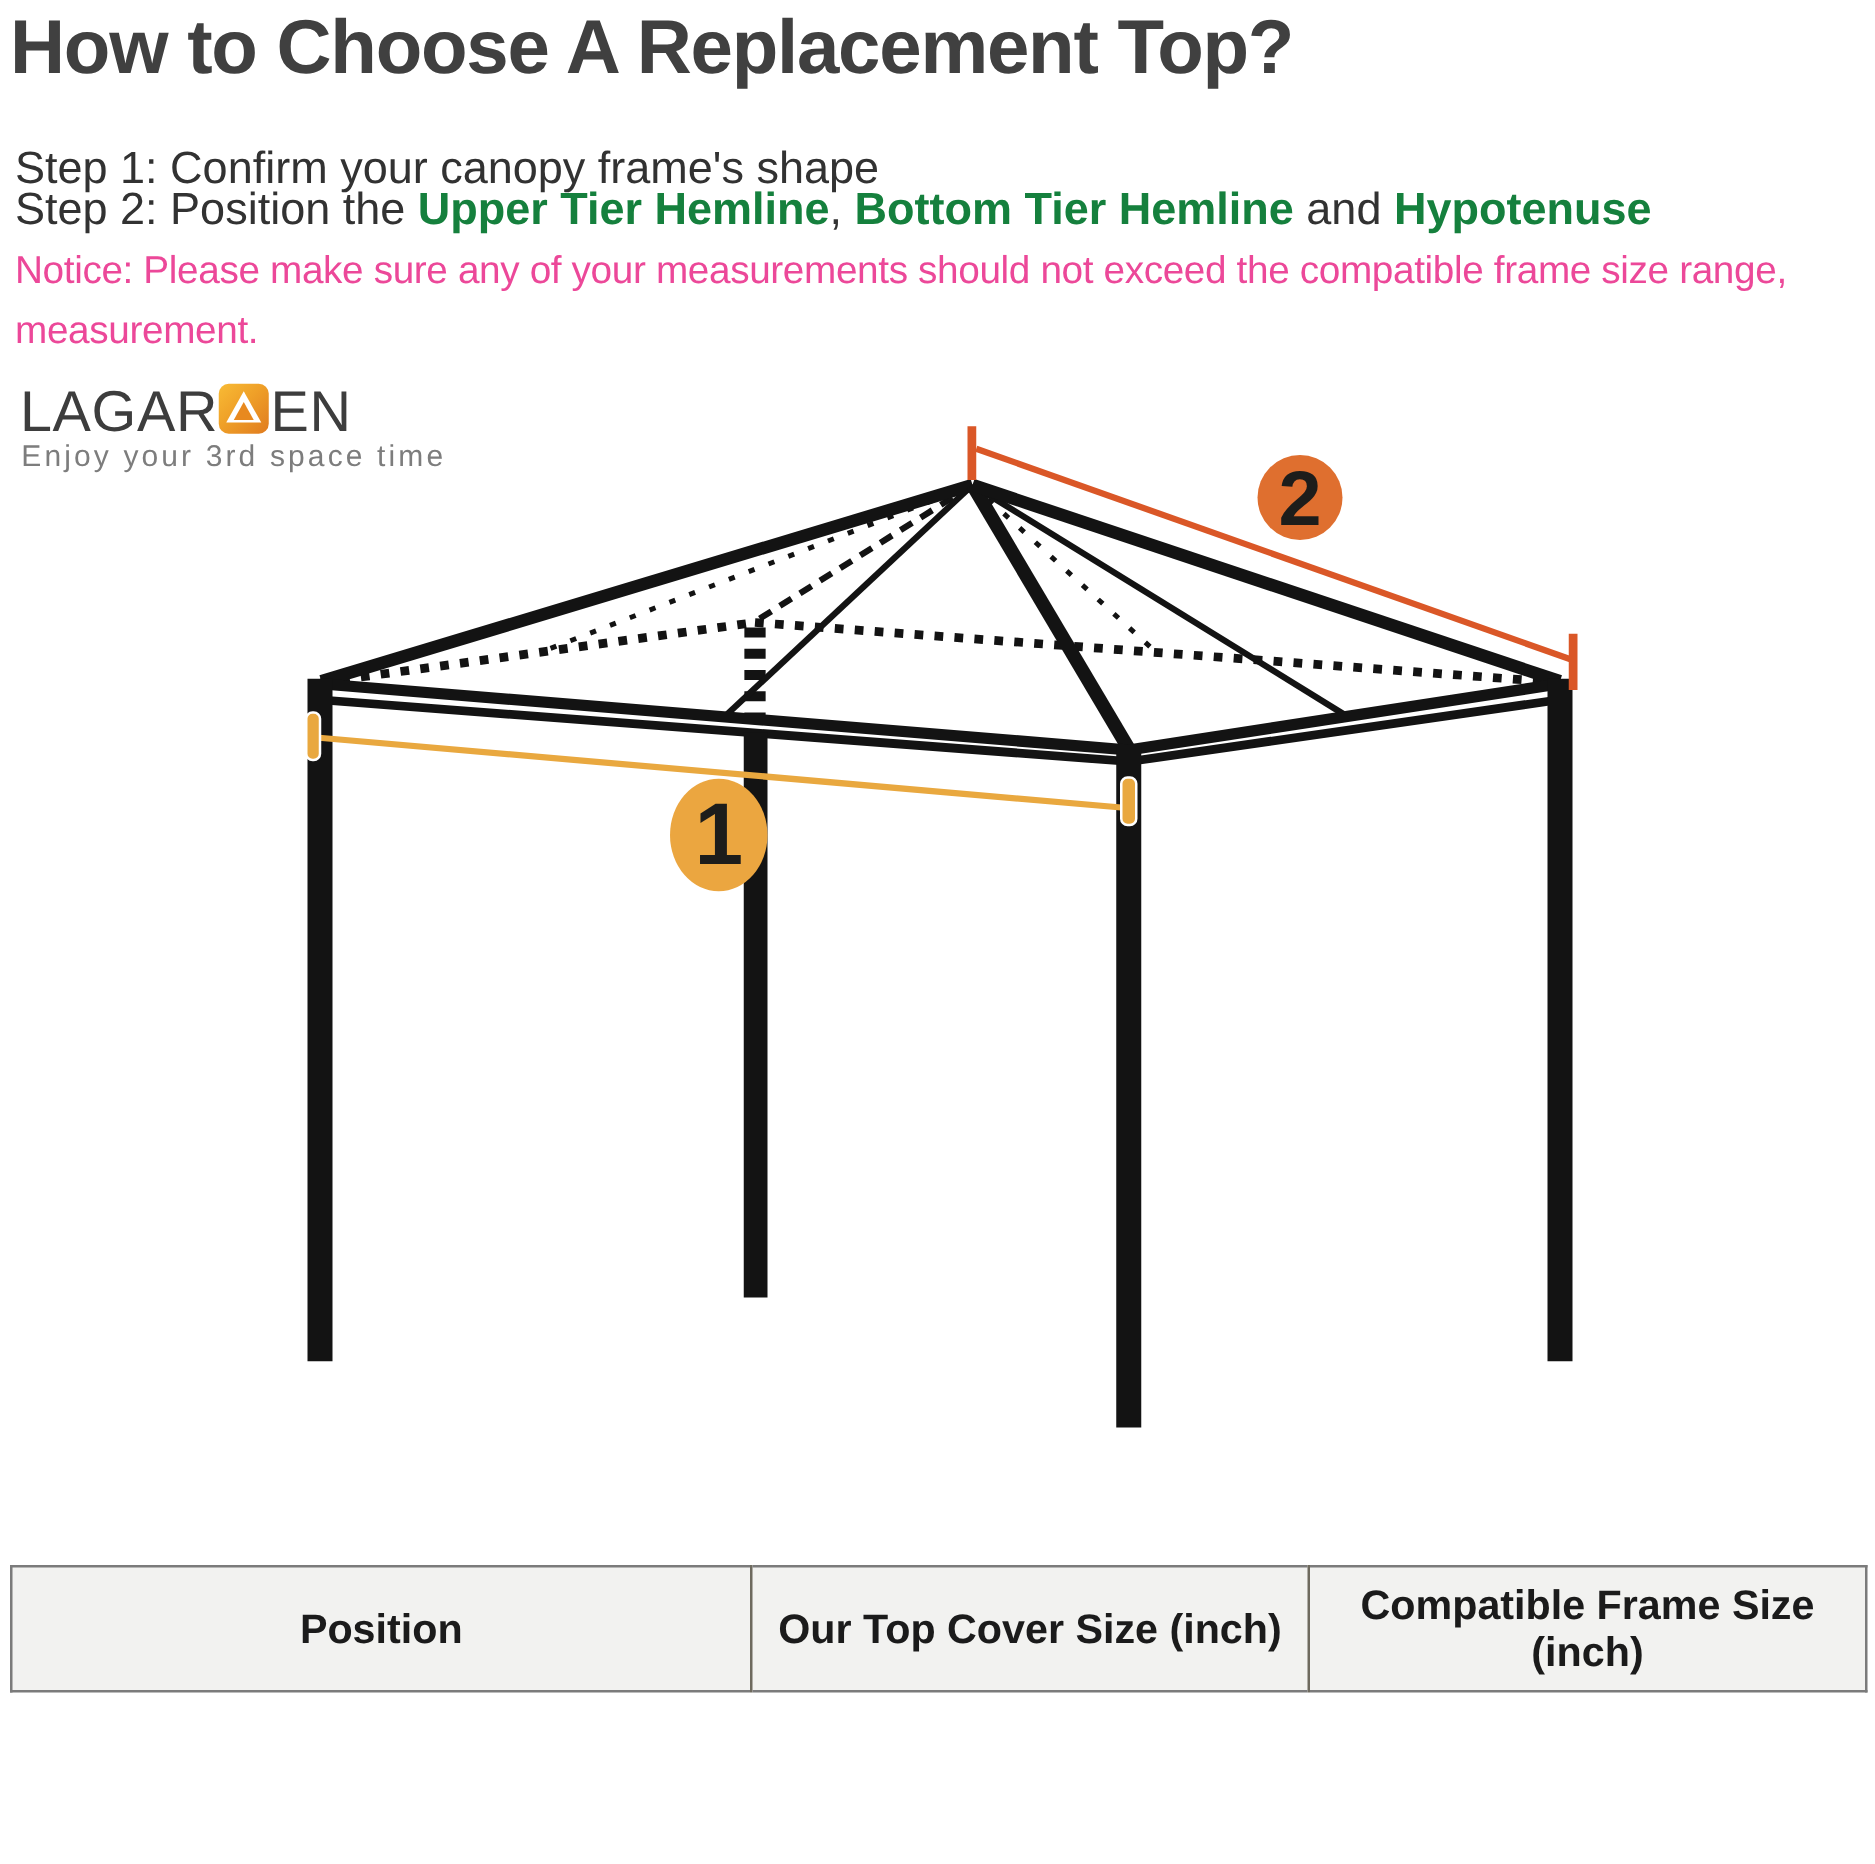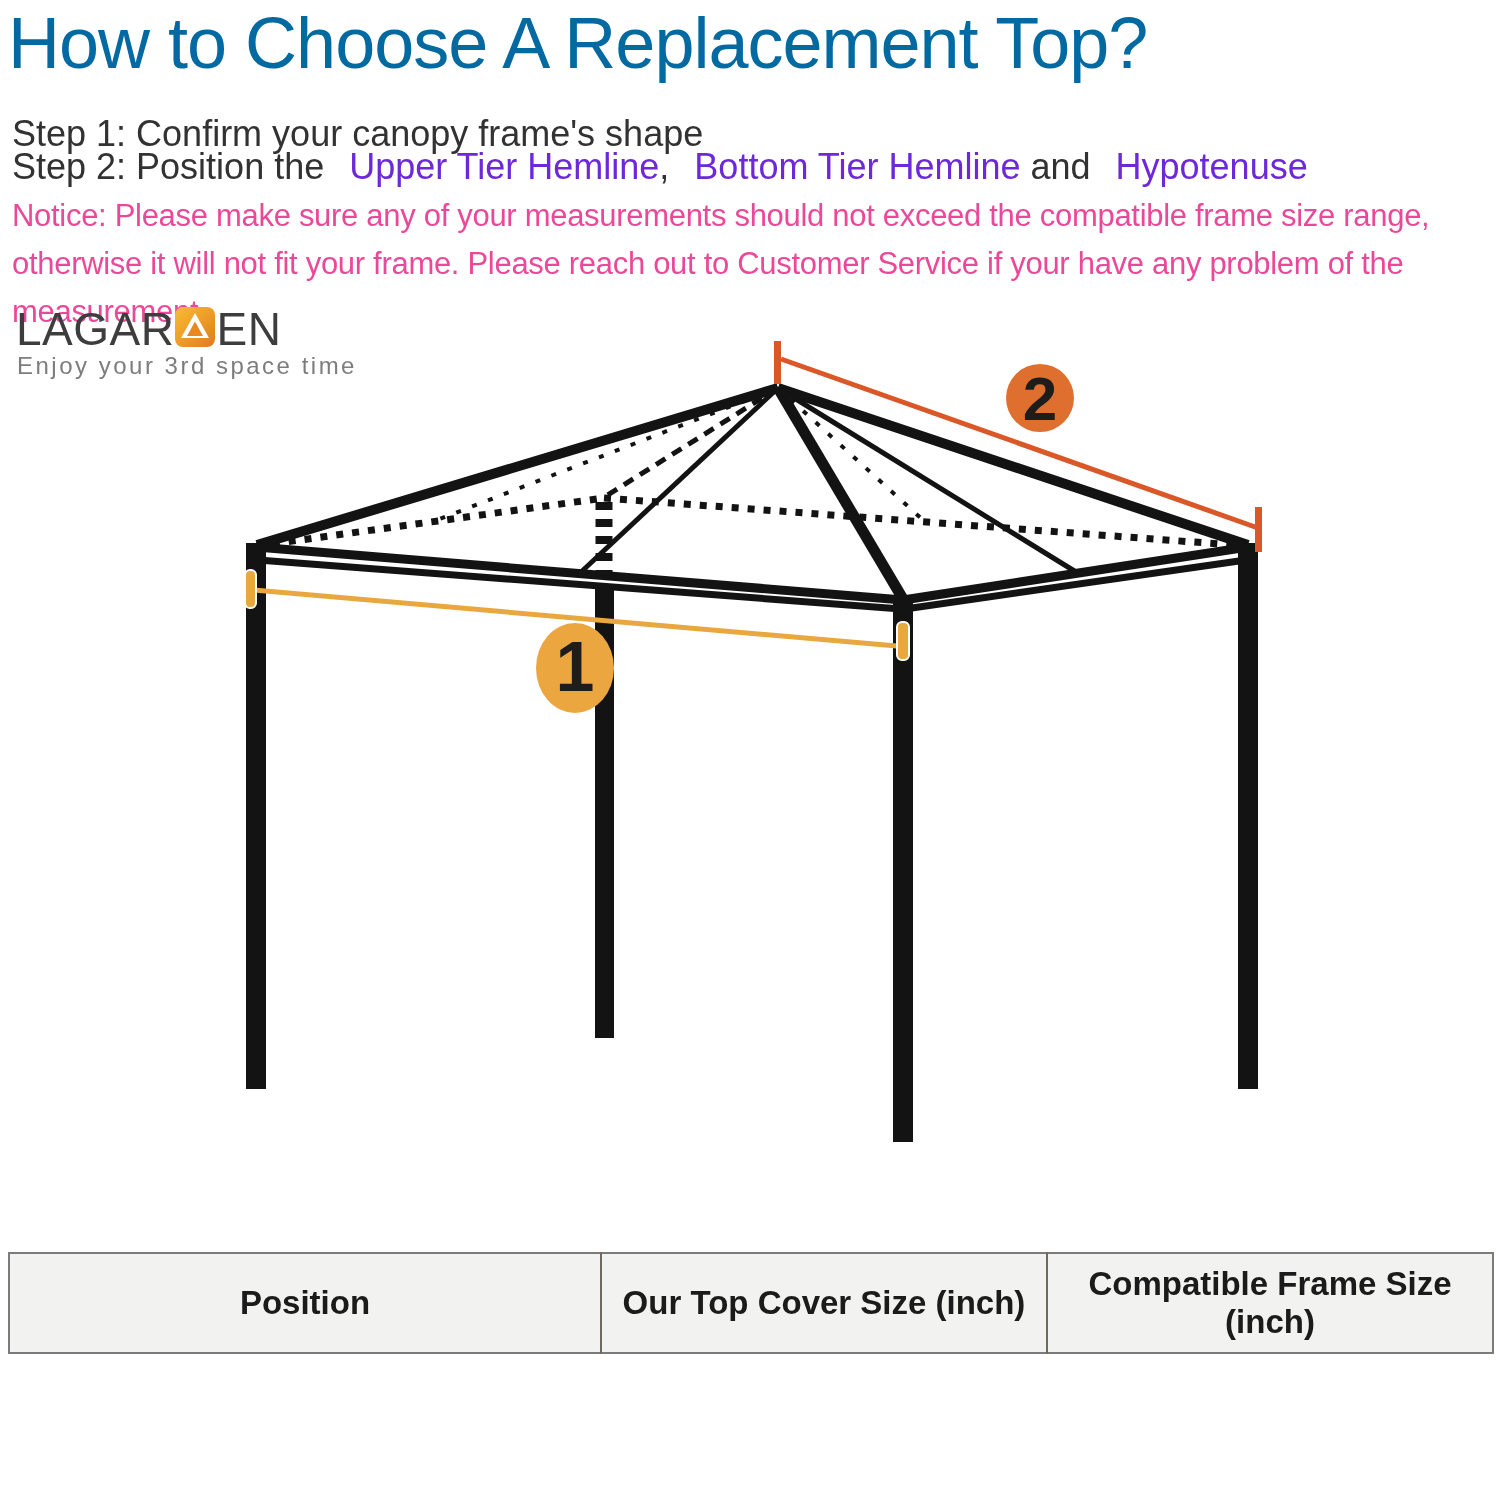--- a/index.html
+++ b/index.html
@@ -2,30 +2,30 @@
 <html><head>
 <meta charset="utf-8">
 <style>
   html,body{margin:0;padding:0;background:#fff;}
   body{
     position:relative;width:1500px;height:1491px;overflow:hidden;
     font-family:"Liberation Sans","DejaVu Sans",sans-serif;color:#1c1c1c;
   }
   .title{
     position:absolute;left:8px;top:2px;width:1490px;
-    font-size:72px;font-weight:normal;letter-spacing:-1px;color:#0369a1;
+    font-size:61px;font-weight:bold;letter-spacing:-1px;color:#404040;
     white-space:nowrap;
   }
   .step{
     position:absolute;left:12px;width:1488px;font-size:36px;color:#323232;
     white-space:nowrap;
   }
   .step1{top:113px;}
   .step2{top:146px;}
-  .step .b{font-weight:400;color:#6d28d9;margin-left:15px;}
+  .step .b{font-weight:700;color:#15803d;}
   .notice{
     position:absolute;left:12px;top:192px;width:1488px;
     font-size:31px;line-height:48px;color:#ec4899;letter-spacing:-0.3px;
   }
   .notice span{display:block;white-space:nowrap;}
   .logo{
     position:absolute;left:16px;top:306px;
     font-size:46px;font-weight:400;color:#3d3d3d;letter-spacing:0.5px;
     display:flex;align-items:center;line-height:1;justify-content:center;
   }
@@ -65,21 +65,20 @@
 <body>
 
 <div class="title">How to Choose A Replacement Top?</div>
 
 <div class="step step1">Step 1: Confirm your canopy frame's shape</div>
 
 <div class="step step2"><span>Step 2: Position the </span><span class="b">Upper Tier Hemline</span><span>, </span><span class="b">Bottom Tier Hemline</span><span> and </span><span class="b">Hypotenuse</span></div>
 
 <div class="notice">
   <span>Notice: Please make sure any of your measurements should not exceed the compatible frame size range,</span>
-  <span>otherwise it will not fit your frame.  Please reach out to Customer Service if your have any problem of the</span>
   <span>measurement.</span>
 </div>
 
 <div class="logo">
   <span>LAGAR</span>
     <span class="logo-icon">
       <svg viewBox="0 0 40 40" aria-hidden="true">
         <path d="M20 6 L34 31 L6 31 Z" fill="#ffffff"></path>
         <path d="M20 14.5 L28 29 L12 29 Z" fill="#E8891F"></path>
       </svg>

